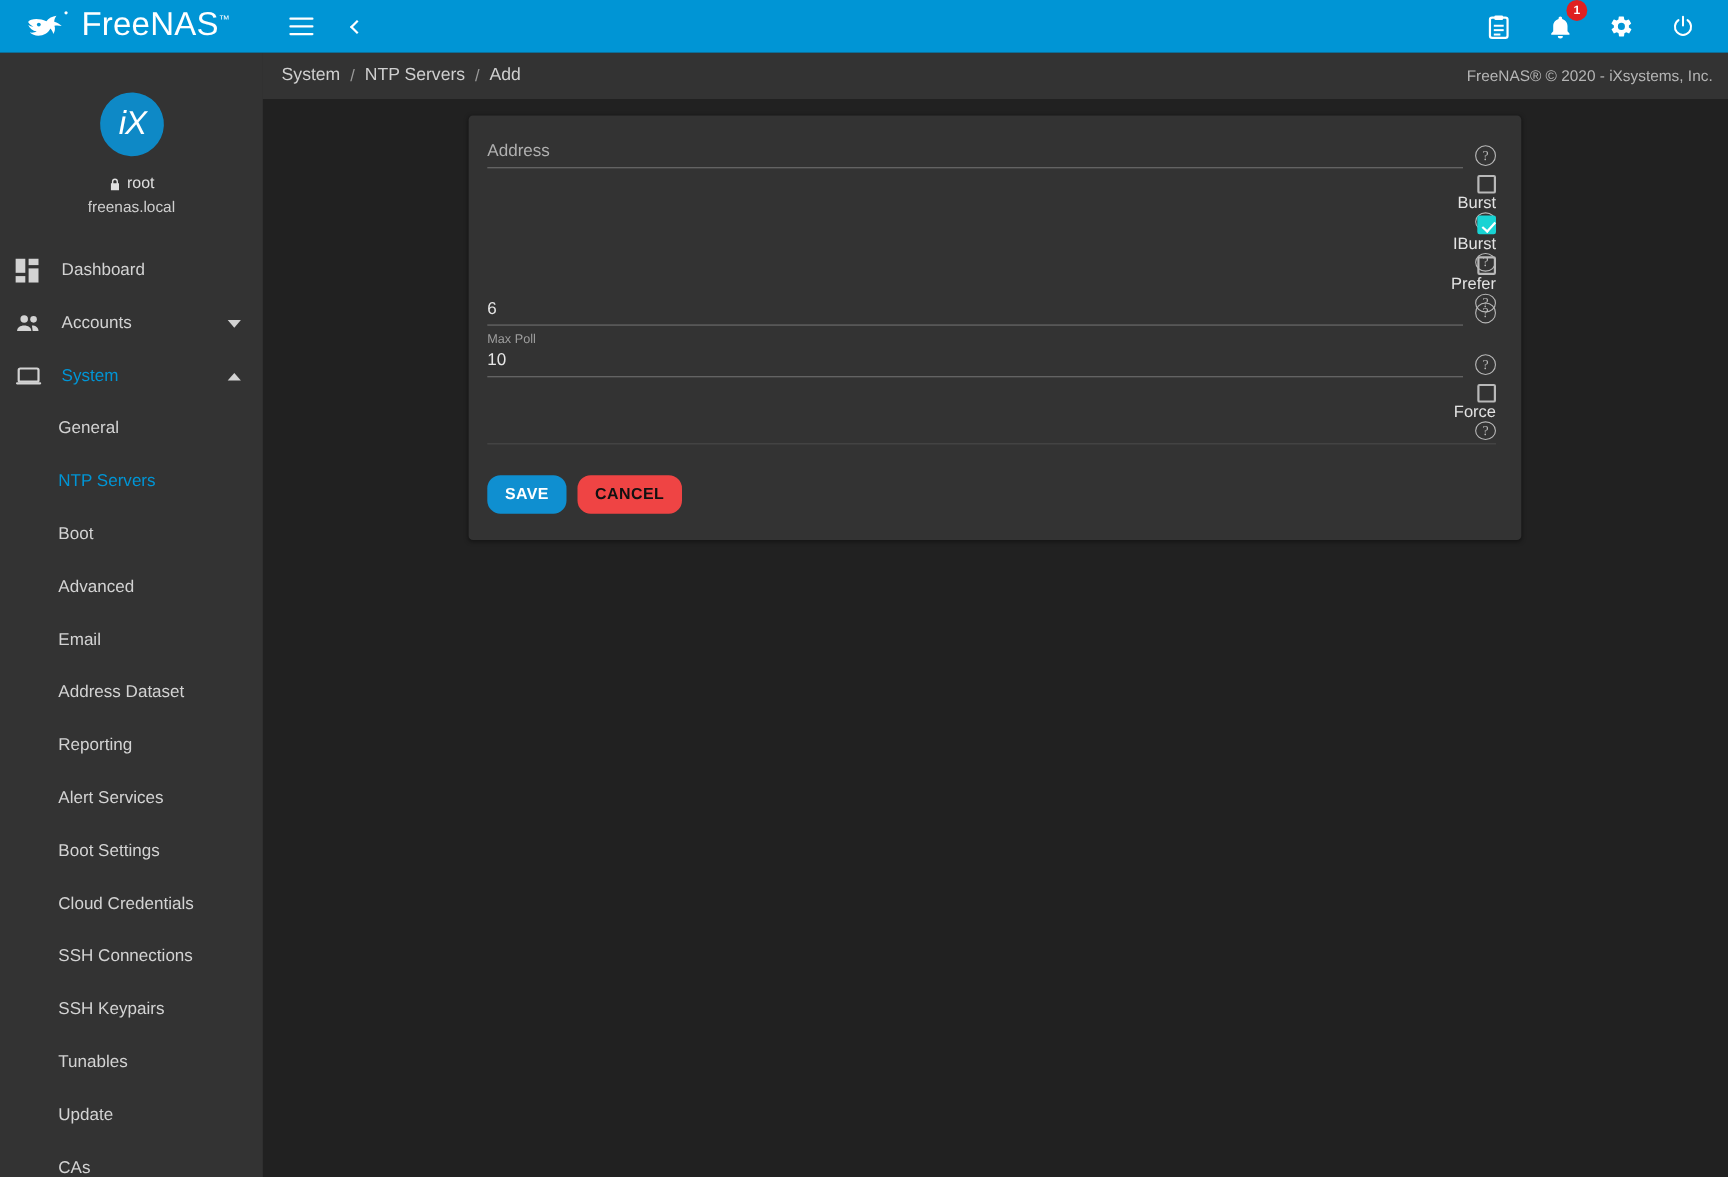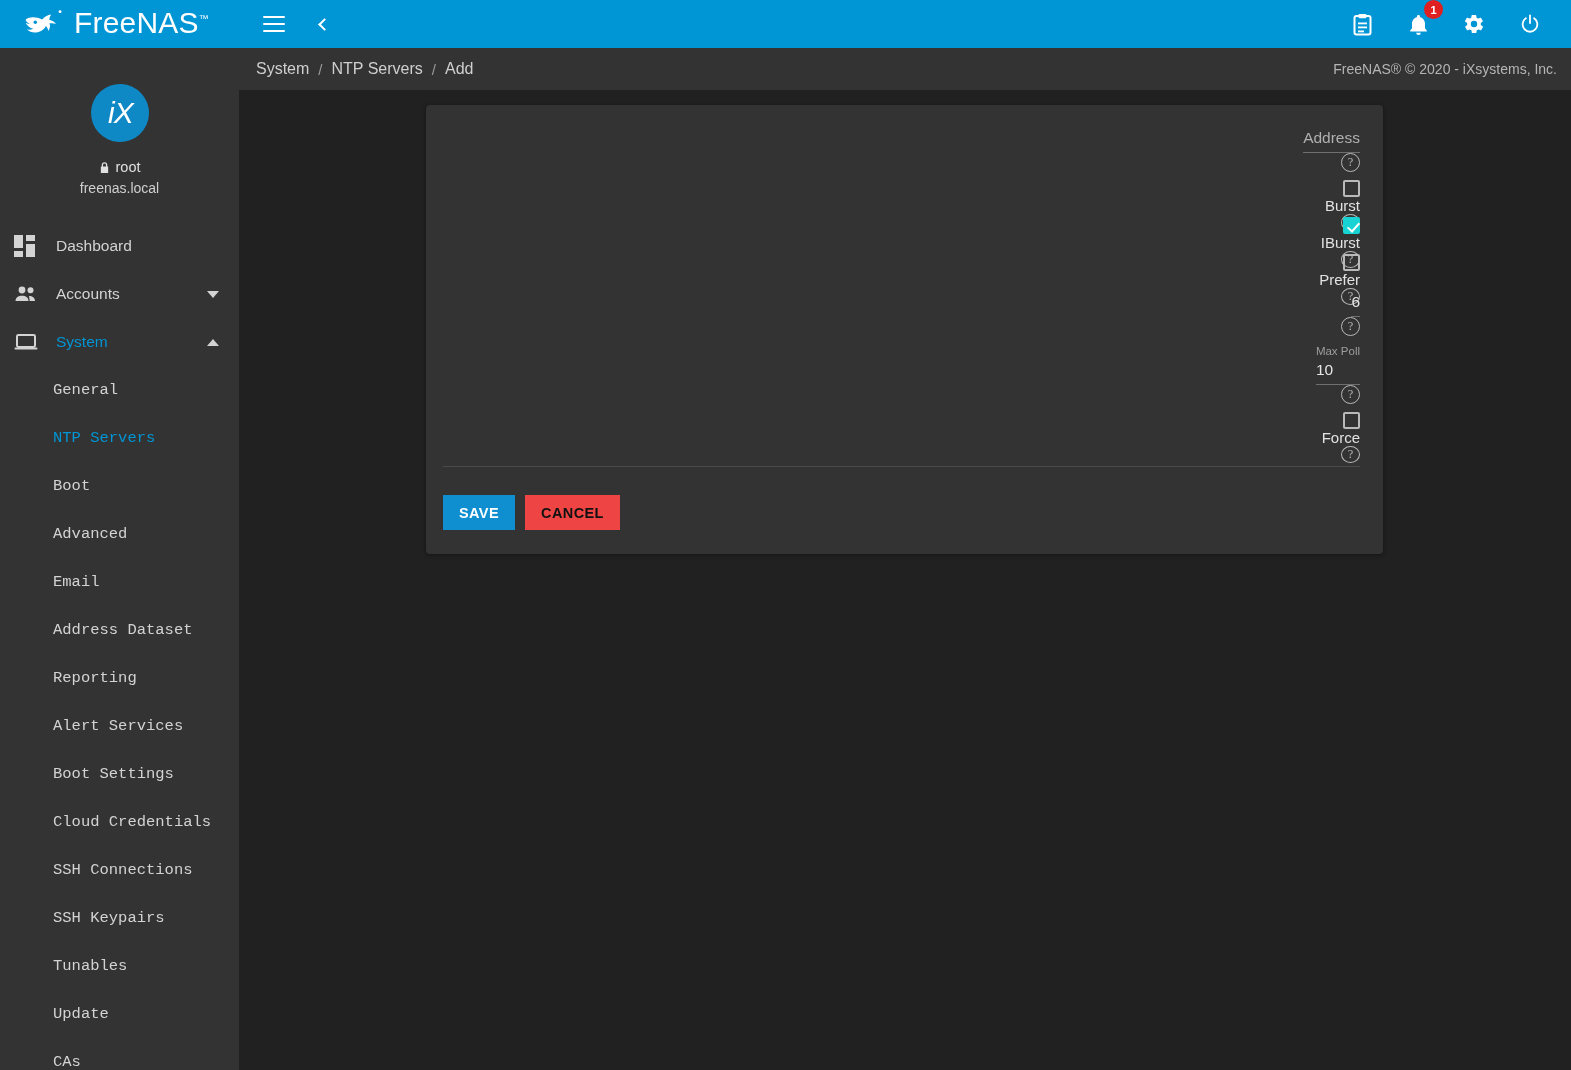--- a/index.html
+++ b/index.html
@@ -92,21 +92,21 @@
   .nav-item.active .nav-ico { color: #d3d3d3; }
   .nav-label { flex: 1; }
   .caret {
     width: 0; height: 0; border-left: 6px solid transparent;
     border-right: 6px solid transparent; margin-right: 20px;
   }
   .caret.down { border-top: 7px solid #d3d3d3; }
   .caret.up   { border-bottom: 7px solid #d3d3d3; }
   .sub-item {
     height: 48px; display: flex; align-items: center;
-    padding-left: 53px; color: #d3d3d3; font-size: 15.5px; cursor: pointer; font-family: Liberation Mono, monospace;
+    padding-left: 53px; color: #d3d3d3; font-size: 15.5px; cursor: pointer;
   }
   .sub-item.active { color: #0095d5; }
 
   
   .crumbbar {
     position: absolute; top: 48px; left: 239px; width: 1332px; height: 42px;
     background: #333333; display: flex; align-items: center;
     padding: 0 14px 0 17px;
   }
   .crumbs { display: flex; align-items: center; gap: 9px; }
@@ -121,21 +121,21 @@
     width: 1332px; height: 980px; background: #212121;
   }
   .card {
     position: absolute; left: 187px; top: 15px;
     width: 957px; background: #333333; border-radius: 4px;
     box-shadow: 0 1px 4px rgba(0,0,0,.4);
   }
   .card-body { padding: 22px 23px 8px 17px; }
 
   .field { position: relative; margin-bottom: 6px; }
-  .field-row { display: flex; align-items: flex-end; flex-direction: column; }
+  .field-row { display: flex; align-items: flex-end; }
   .field-inner { flex: 1; }
   .flabel {
     color: #9e9e9e; font-size: 11.5px; line-height: 14px;
     display: block; margin-bottom: 1px;
   }
   .fvalue {
     color: #e6e6e6; font-size: 15.5px; line-height: 21px;
     border-bottom: 1px solid #6f6f6f; padding-bottom: 4px; min-height: 25px;
   }
   .field-placeholder {
@@ -164,21 +164,21 @@
   .cb-help {
     width: 19px; height: 19px; border: 1.5px solid #b8b8b8; border-radius: 50%;
     color: #b8b8b8; font-size: 12.5px; display: flex; align-items: center;
     justify-content: center; margin-left: 10px; cursor: pointer;
     font-family: "Liberation Serif", serif;
   }
 
   .card-divider { height: 1px; background: #4a4a4a; margin: 18px 0 0 0; }
   .card-footer { padding: 20px 22px 24px 17px; display: flex; gap: 10px; }
   .btn {
-    height: 35px; padding: 0 16px; border: none; border-radius: 0;
+    height: 35px; padding: 0 16px; border: none; border-radius: 12px;
     font-size: 14.5px; font-weight: 700; letter-spacing: .4px;
     cursor: pointer; font-family: "Liberation Sans", sans-serif;
   }
   .btn-save { background: #0f8fd0; color: #ffffff; }
   .btn-cancel { background: #ef4444; color: #111111; }
 </style>
 </head>
 <body>
 
 <div class="app">

